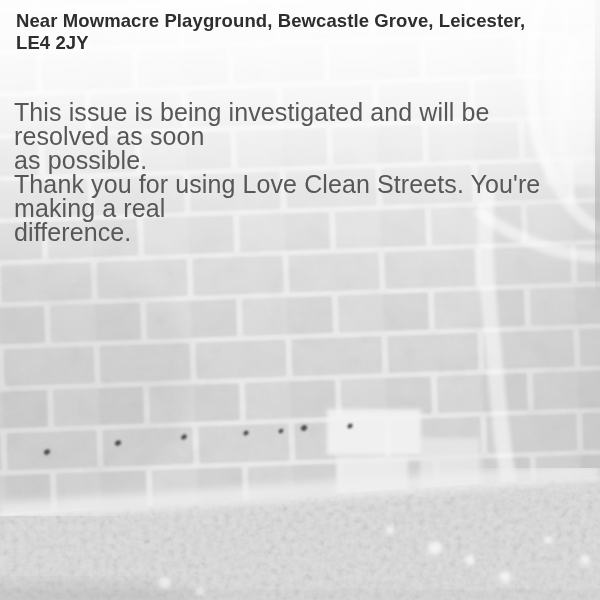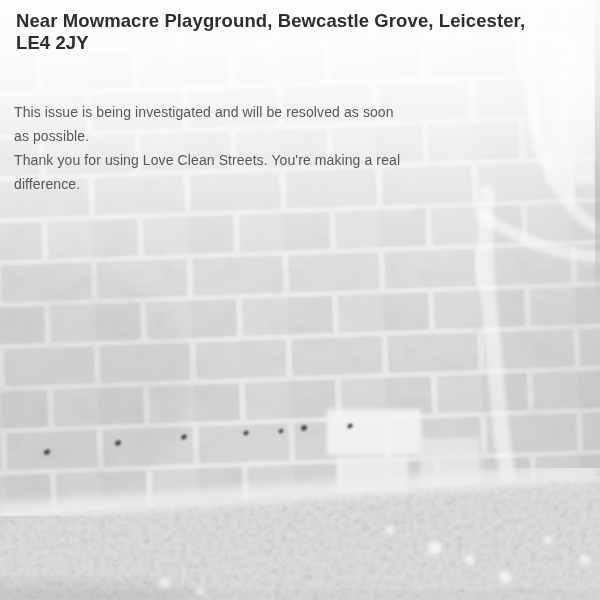--- a/index.html
+++ b/index.html
@@ -44,21 +44,21 @@
     width: 560px;
     font-size: 18.5px;
     line-height: 22px;
     font-weight: bold;
     color: #2e2e2e;
   }
   .message {
     left: 14px;
     top: 100px;
     width: 568px;
-    font-size: 14px;
+    font-size: 25px;
     line-height: 24px;
     font-weight: normal;
     color: #575757;
   }
 </style>
 </head>
 <body>
 
 <div class="stage">
 

